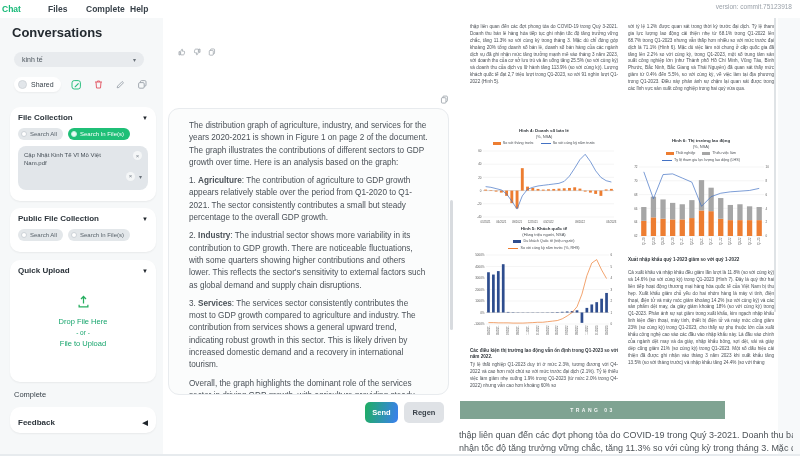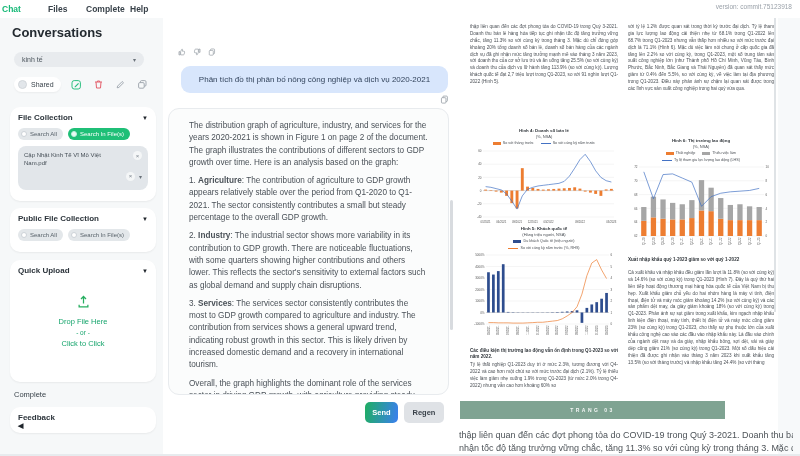--- a/index.html
+++ b/index.html
@@ -34,21 +34,21 @@
   .filechip{display:flex;align-items:flex-start;justify-content:space-between;}
   .chip-text{font-size:6px;color:#454e56;line-height:1.4;width:100px;}
   .chip-x{width:9px;height:9px;border-radius:50%;background:#f4f6f7;color:#7c858d;font-size:6px;display:flex;align-items:center;justify-content:center;cursor:pointer;}
   .filebox-foot{display:flex;justify-content:flex-end;align-items:center;gap:4px;margin-top:4px;}
   .mini-caret{font-size:6px;color:#6b737b;cursor:pointer;}
   .dropzone{position:absolute;left:0;right:0;top:34px;text-align:center;cursor:pointer;}
   .dz1{font-size:7.5px;color:#17a56d;margin-top:4px;}
   .dz2{font-size:6.5px;color:#17a56d;margin-top:3px;}
   .dz3{font-size:7.5px;color:#17a56d;margin-top:3px;}
   .complete{left:14px;top:390px;font-size:7.5px;color:#39424a;text-align:center;}
-  .panel-head{display:flex;justify-content:space-between;align-items:flex-start;font-size:8px;font-weight:600;color:#2c343b;height:100%;flex-direction:column;}
+  .panel-head{display:flex;justify-content:space-between;align-items:flex-end;font-size:8px;font-weight:600;color:#2c343b;height:100%;}
   .larr{font-size:7px;color:#20262c;}
   
   .tailline{position:absolute;left:178px;width:262px;font-size:8px;color:#4a5158;}
   .feedicons{left:178px;top:48px;display:flex;gap:7px;align-items:center;}
   .user-bubble{left:181px;top:66px;width:267px;height:27px;background:#d8e6fc;border-radius:9px;display:flex;align-items:center;justify-content:center;}
   .user-bubble span{font-size:8px;color:#33445c;}
   .bubble-copy{left:440px;top:95px;}
   .assistant{left:168px;top:108px;width:281px;height:287px;background:#fbfcfc;border:1px solid #e8ebee;border-radius:11px;box-sizing:border-box;padding:11px 20px;overflow:hidden;}
   .assistant p{margin:0 0 6px;font-size:8.2px;line-height:1.5;color:#4a5158;}
   .chat-scroll{left:450px;top:200px;width:3px;height:130px;border-radius:2px;background:#d8dbdf;}
@@ -174,21 +174,21 @@
       <span>Quick Upload</span>
       <span class="caret">▼</span>
     </div>
     <div class="dropzone">
       <svg width="15" height="15" viewBox="0 0 24 24">
           <path d="M12 15V4M8 8l4-4 4 4" fill="none" stroke="#27ae60" stroke-width="2"></path>
           <path d="M5 17v3.5h14V17" fill="none" stroke="#27ae60" stroke-width="2"></path>
         </svg>
       <div class="dz1">Drop File Here</div>
       <div class="dz2">- or -</div>
-      <div class="dz3">Click to Click</div>
+      <div class="dz3">File to Upload</div>
     </div>
   </div>
 
   <div class="abs complete">Complete</div>
 
   <div class="card" style="left:10px;top:407px;width:146px;height:26px">
     <div class="panel-head">
       <span>Feedback</span>
       <span class="larr">◀</span>
     </div>
@@ -203,23 +203,20 @@
         <g transform="rotate(180 5 5)">
           <path d="M1.2 4.6h1.3v4H1.2zM3.3 4.6l1.2-2.8c.3-.7 1.3-.4 1.2.3L5.4 4h2c.6 0 1 .5.9 1.1l-.6 2.6c-.1.5-.5.9-1 .9H3.3z" fill="none" stroke="#8d959d" stroke-width=".8"></path>
         </g>
       </svg>
     <svg width="8" height="8" viewBox="0 0 10 10">
         <rect x="3.2" y="1.2" width="5" height="6" rx="1" fill="none" stroke="#8d959d" stroke-width=".8"></rect>
         <rect x="1.6" y="3" width="5" height="6" rx="1" fill="#fff" stroke="#8d959d" stroke-width=".8"></rect>
       </svg>
   </div>
 
-  <div class="abs user-bubble">
-    <span>Phân tích đồ thị phân bố nông công nghiệp và dịch vụ 2020-2021</span>
-  </div>
   <svg class="abs bubble-copy" width="9" height="9" viewBox="0 0 10 10">
       <rect x="3.2" y="1.2" width="5" height="6" rx="1" fill="none" stroke="#8d959d" stroke-width=".8"></rect>
       <rect x="1.6" y="3" width="5" height="6" rx="1" fill="#fff" stroke="#8d959d" stroke-width=".8"></rect>
     </svg>
 
   <div class="abs assistant">
     <div>
         <p>The distribution graph of agriculture, industry, and services for the years 2020-2021 is shown in Figure 1 on page 2 of the document. The graph illustrates the contributions of different sectors to GDP growth over time. Here is an analysis based on the graph:</p>
         <p>1. <b>Agriculture</b>: The contribution of agriculture to GDP growth appears relatively stable over the period from Q1-2020 to Q1-2021. The sector consistently contributes a small but steady percentage to the overall GDP growth.</p>
         <p>2. <b>Industry</b>: The industrial sector shows more variability in its contribution to GDP growth. There are noticeable fluctuations, with some quarters showing higher contributions and others lower. This reflects the sector's sensitivity to external factors such as global demand and supply chain disruptions.</p>

